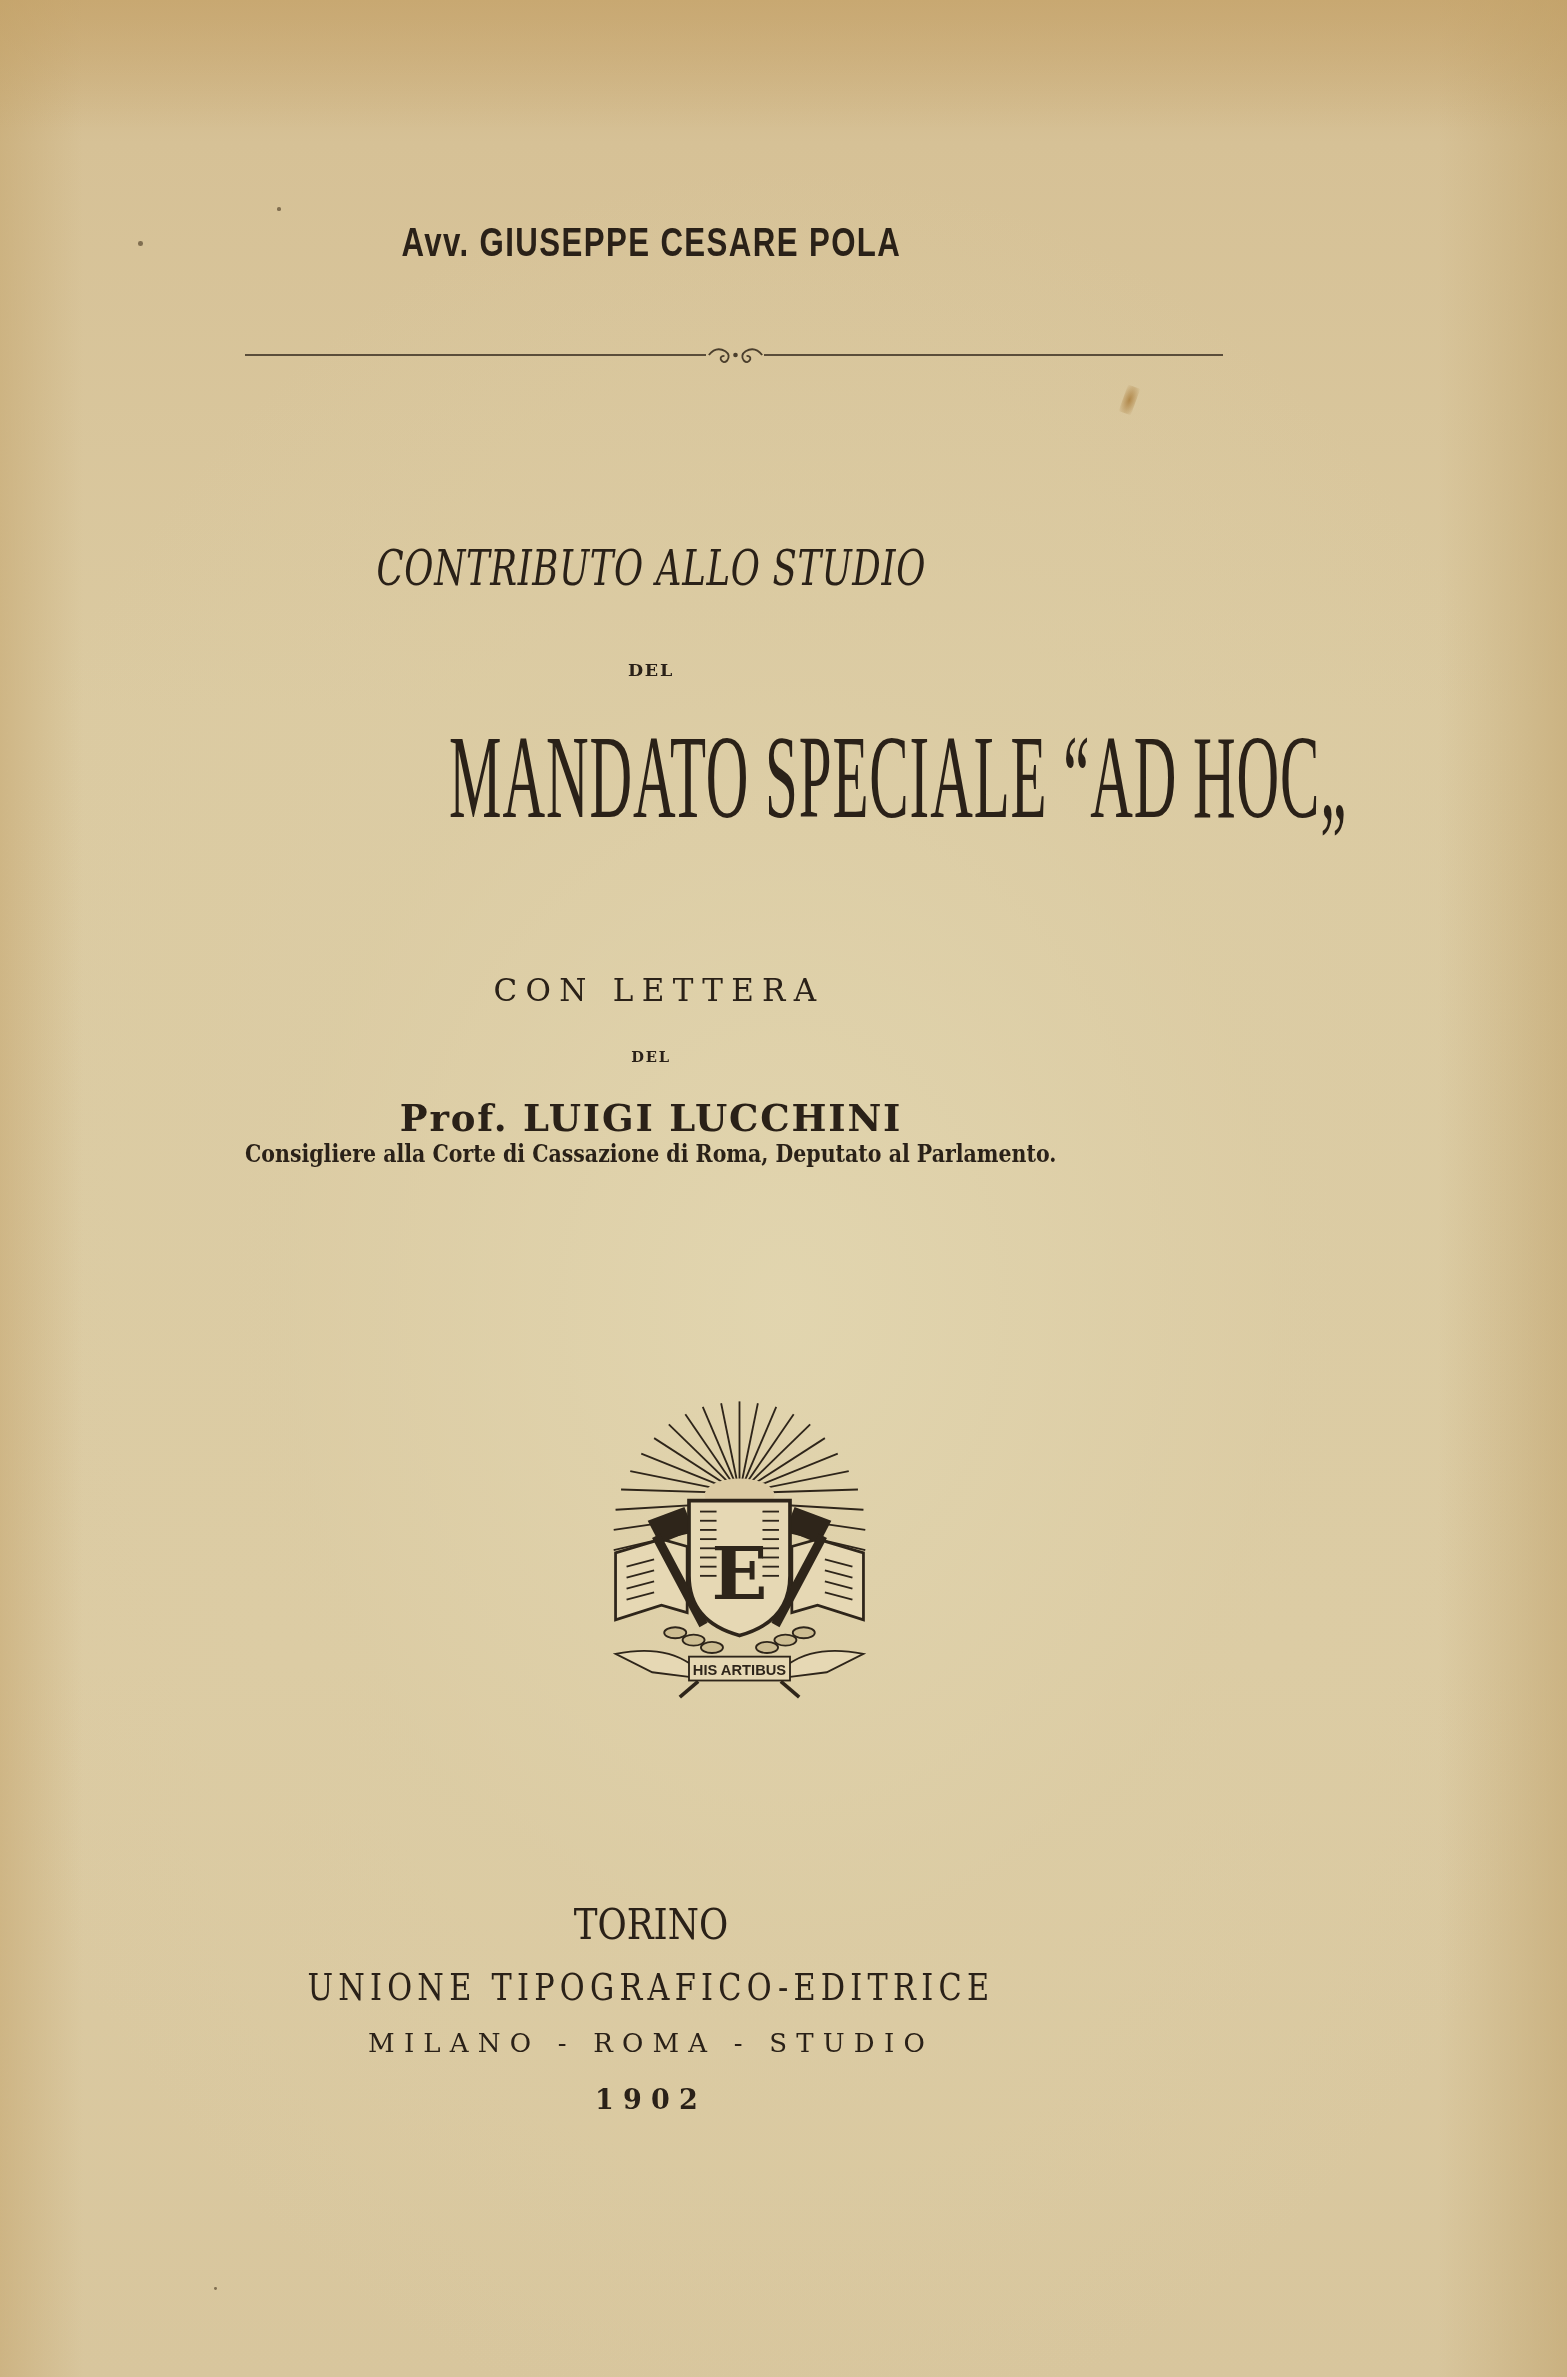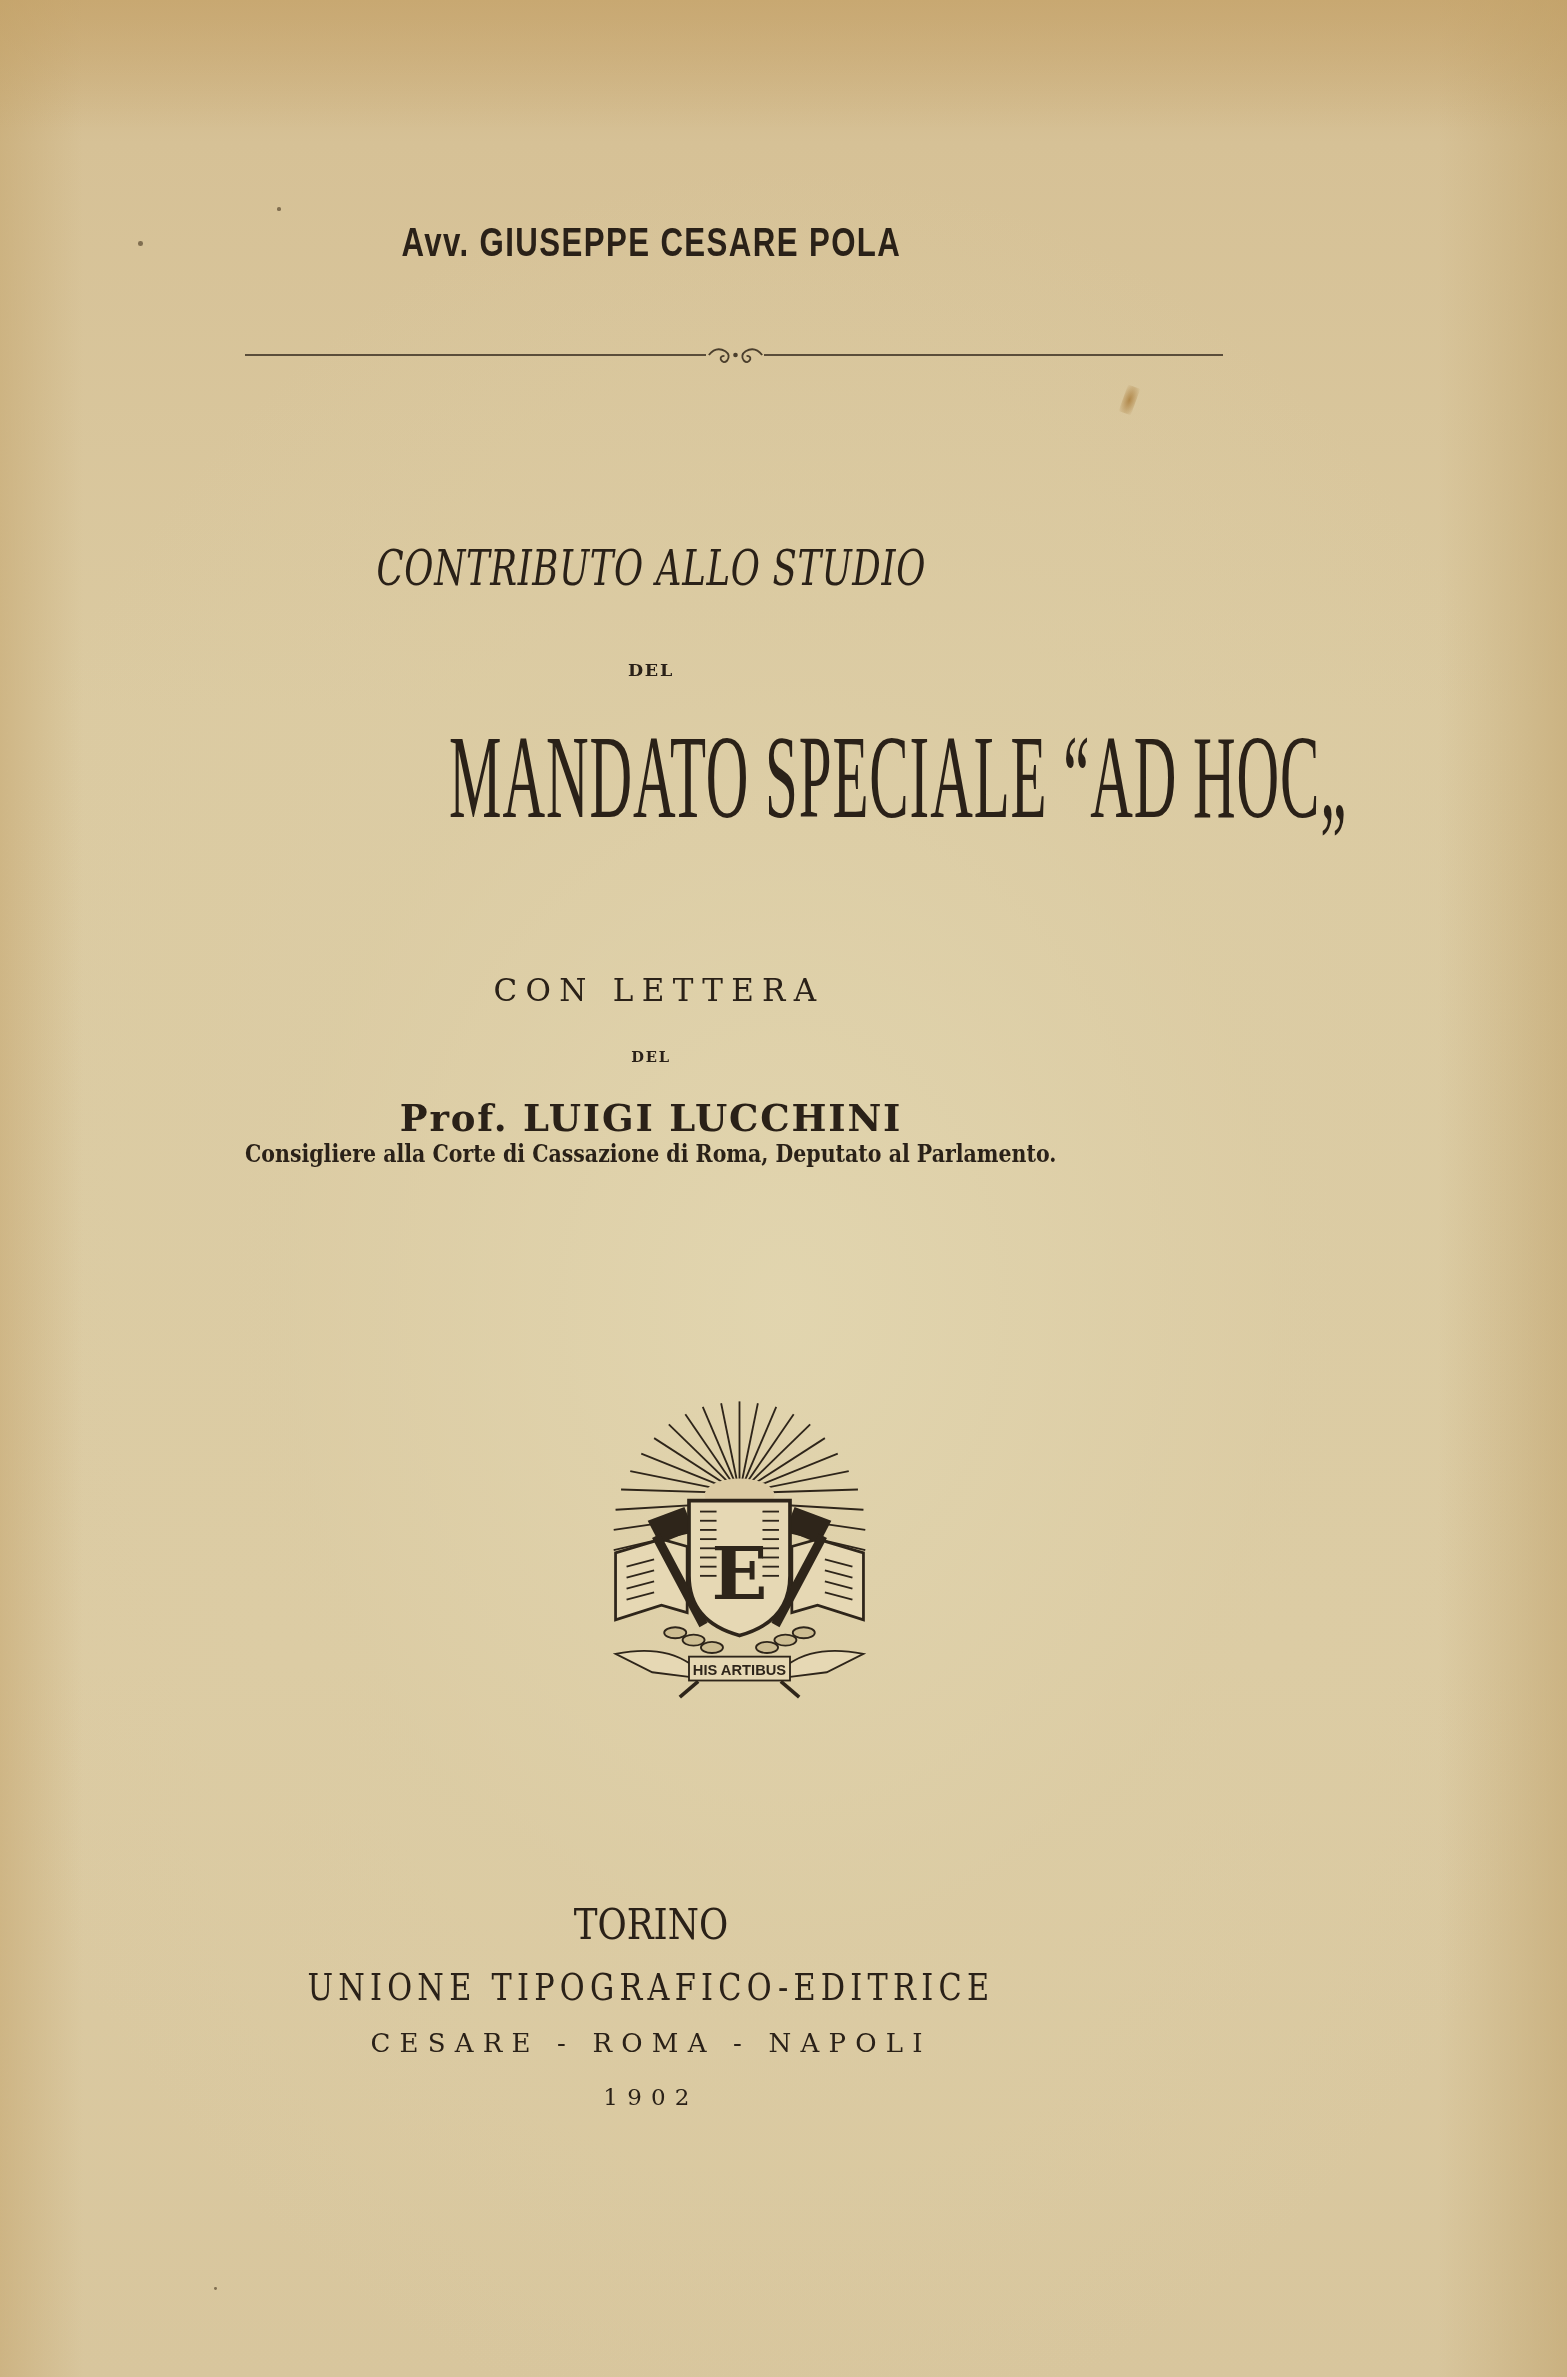--- a/index.html
+++ b/index.html
@@ -59,21 +59,21 @@
   .torino { top: 1900px; }
   .torino span { display:inline-block; font-size: 42px; transform: scaleX(0.85); transform-origin:center; }
 
   .unione { top: 1966px; }
   .unione span { display:inline-block; font-size: 37px; letter-spacing: 6.4px; transform: scaleX(0.82); transform-origin:center; }
 
   .citta { top: 2028px; }
   .citta span { display:inline-block; font-size: 26px; letter-spacing: 9.2px; }
 
   .anno { top: 2084px; }
-  .anno span { display:inline-block; font-size: 23px; letter-spacing: 9.2px; font-weight:400; }
+  .anno span { display:inline-block; font-size: 27px; letter-spacing: 9.2px; font-weight:700; }
 
   .speck { position:absolute; border-radius:50%; background:#5b4a32; opacity:0.7; }
   .stain { position:absolute; left:1123px; top:386px; width:13px; height:27.6px; background: radial-gradient(ellipse, rgba(160,110,40,0.7), rgba(160,110,40,0)); transform: rotate(20deg); }
 </style>
 </head>
 <body>
 
 <div class="edge-l"></div>
 <div class="edge-r"></div>
 <div class="edge-t"></div>
@@ -211,21 +211,21 @@
 
 <div class="line torino serif">
   <span>TORINO</span>
 </div>
 
 <div class="line unione serif">
   <span>UNIONE TIPOGRAFICO-EDITRICE</span>
 </div>
 
 <div class="line citta serif">
-  <span>CESARE - ROMA - NAPOLI</span>
+  <span>MILANO - ROMA - STUDIO</span>
 </div>
 
 <div class="line anno serif">
   <span>1902</span>
 </div>
 
 <div class="speck" style="left:138px;top:241px;width:4.6px;height:4.6px;"></div>
 <div class="speck" style="left:277px;top:207px;width:3.7px;height:3.7px;"></div>
 <div class="speck" style="left:214px;top:2287px;width:2.8px;height:2.8px;"></div>
 

